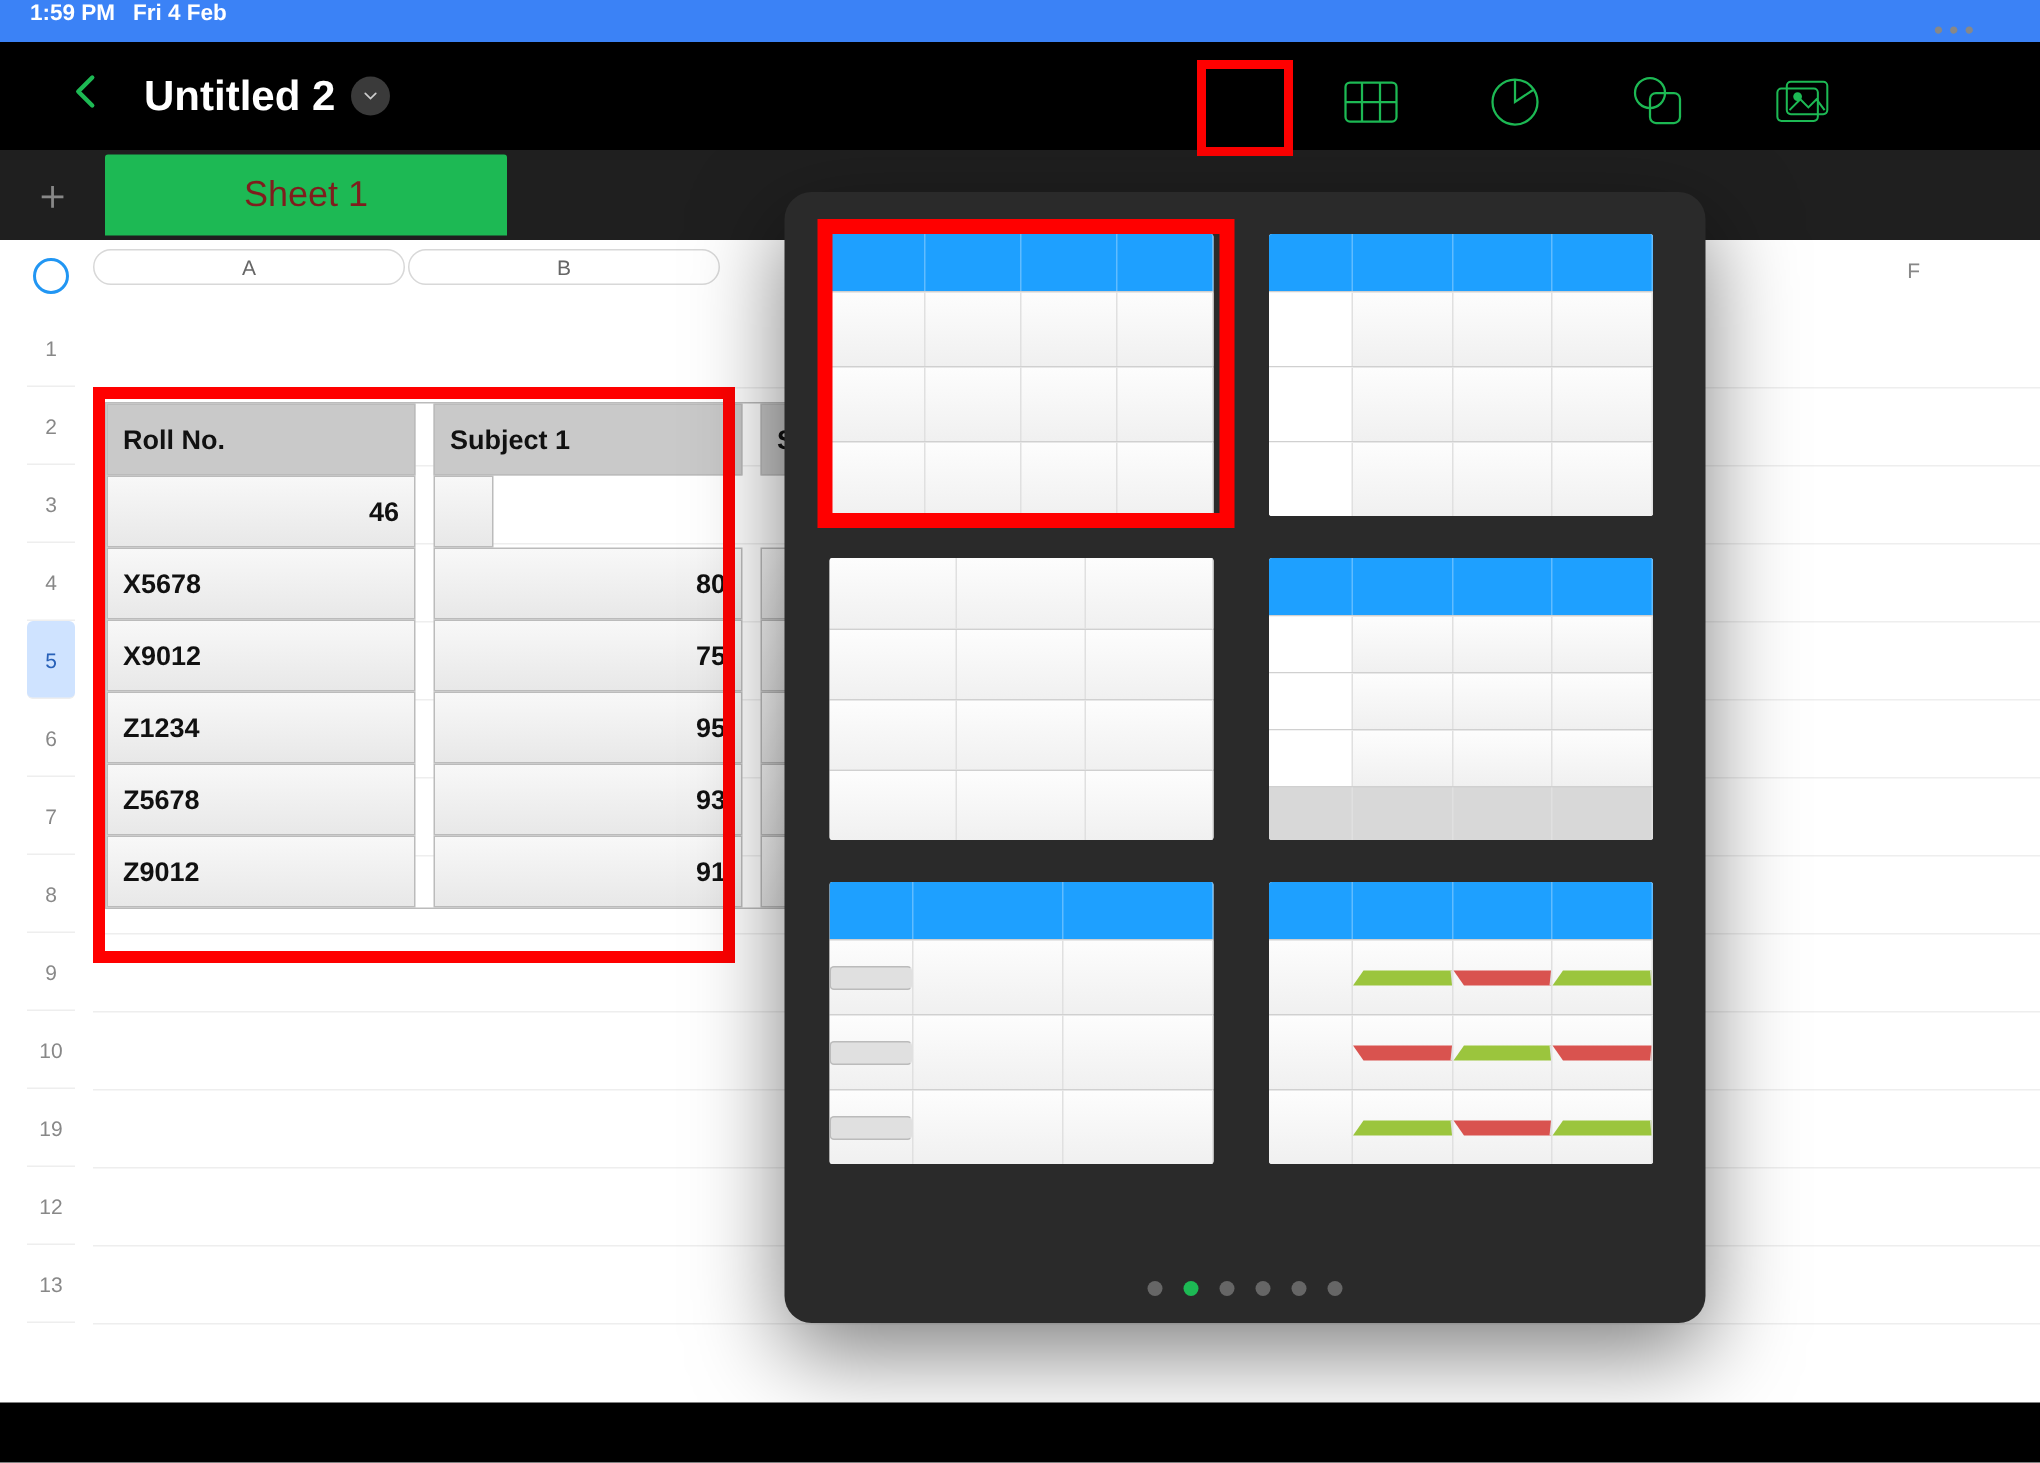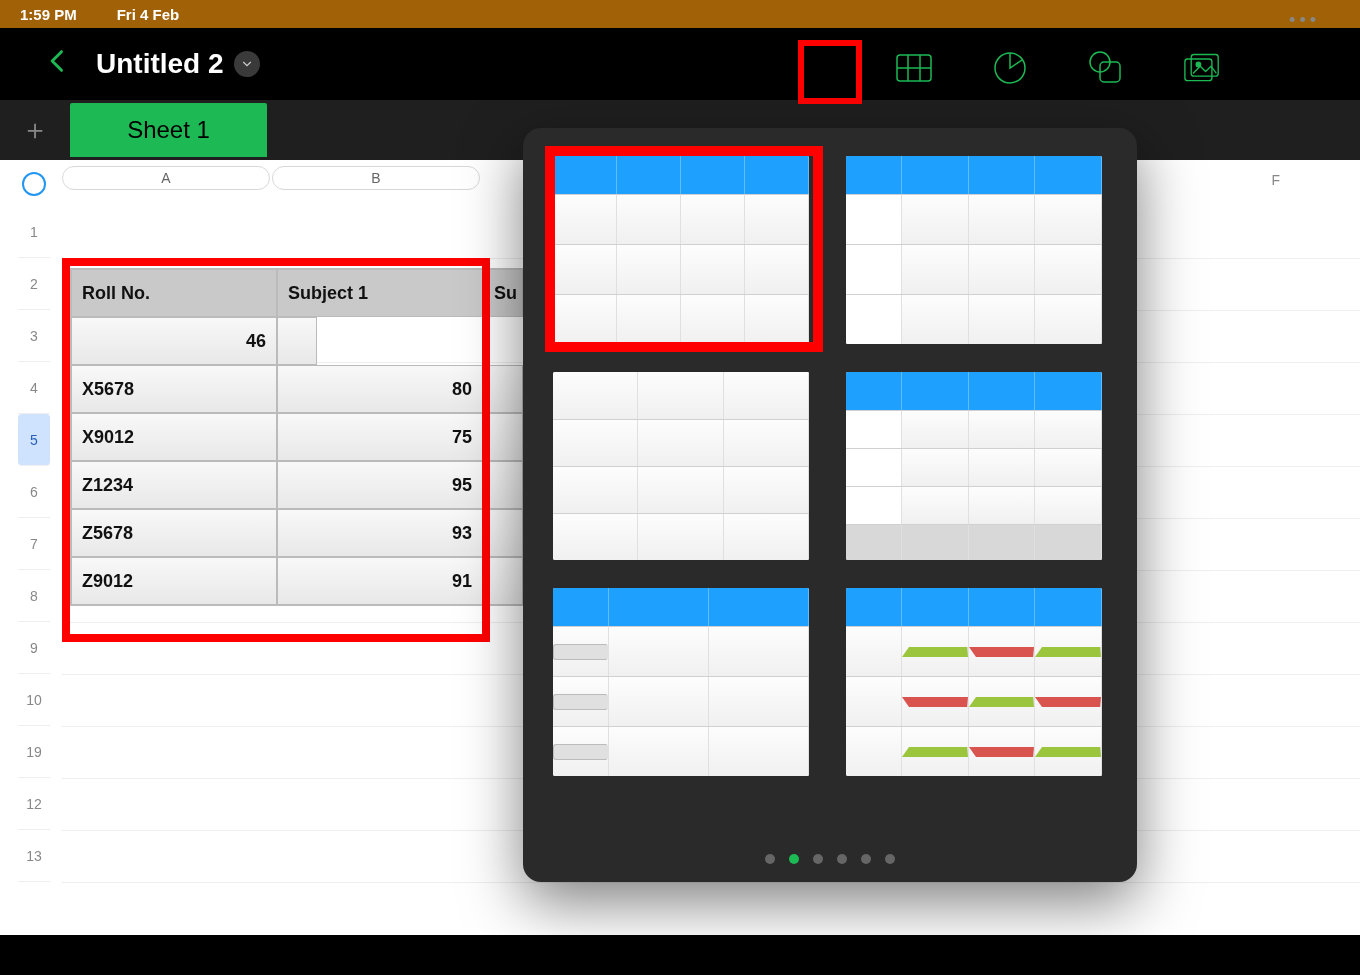--- a/index.html
+++ b/index.html
@@ -6,28 +6,26 @@
 body {
   width: 1360px;
   height: 975px;
   background: #000;
   font-family: -apple-system, "Helvetica Neue", Arial, sans-serif;
   overflow: hidden;
   position: relative;
 }
 .status-bar {
   height: 28px;
-  background: #a16207;
+  background: #3b82f6;
   color: #fff;
   display: flex;
-  align-items: center;
   padding: 0 20px;
   font-size: 15px;
   font-weight: 600;
-  gap: 28px;
 }
 .status-time { margin-right: 12px; }
 .status-dots {
   position: absolute;
   right: 40px;
   top: 10px;
   color: #888;
   letter-spacing: 4px;
   font-size: 18px;
 }
@@ -84,23 +82,23 @@
   display: flex;
   align-items: center;
 }
 .add-sheet {
   width: 70px; height: 60px;
   display:flex; align-items:center; justify-content:center;
   color:#888; font-size: 28px;
 }
 .sheet-tab {
   background: #1db954;
-  color: #000000;
+  color: #7f1d1d;
   height: 54px;
-  width: 197px;
+  width: 268px;
   display: flex; align-items: center; justify-content: center;
   font-size: 24px;
   border-radius: 2px 2px 0 0;
 }
 .sheet-area {
   position: relative;
   background: #fff;
   height: 775px;
 }
 .ref-circle {
@@ -137,21 +135,21 @@
 .row-n.sel { background:#cfe3ff; color:#2861b8; border-radius: 4px; }
 .grid-lines {
   position: absolute; top: 46px; left: 62px; right: 0; bottom: 0;
 }
 .grid-h { position:absolute; left:0; right:0; height:1px; background:#eee; }
 .data-table {
   position: absolute;
   top: 108px; left: 70px;
   border: 1px solid #bbb;
 }
-.dt-row { display:flex; }
+.dt-row { display:flex;gap:12px; }
 .dt-cell {
   width: 206px; height: 48px;
   border: 1px solid #bbb;
   background: linear-gradient(#f8f8f8,#e8e8e8);
   padding: 0 10px;
   display:flex; align-items:center;
   font-size: 18px; font-weight: 600;
   color:#111;
 }
 .dt-cell.head { background: #c9c9c9; font-weight:700; }

